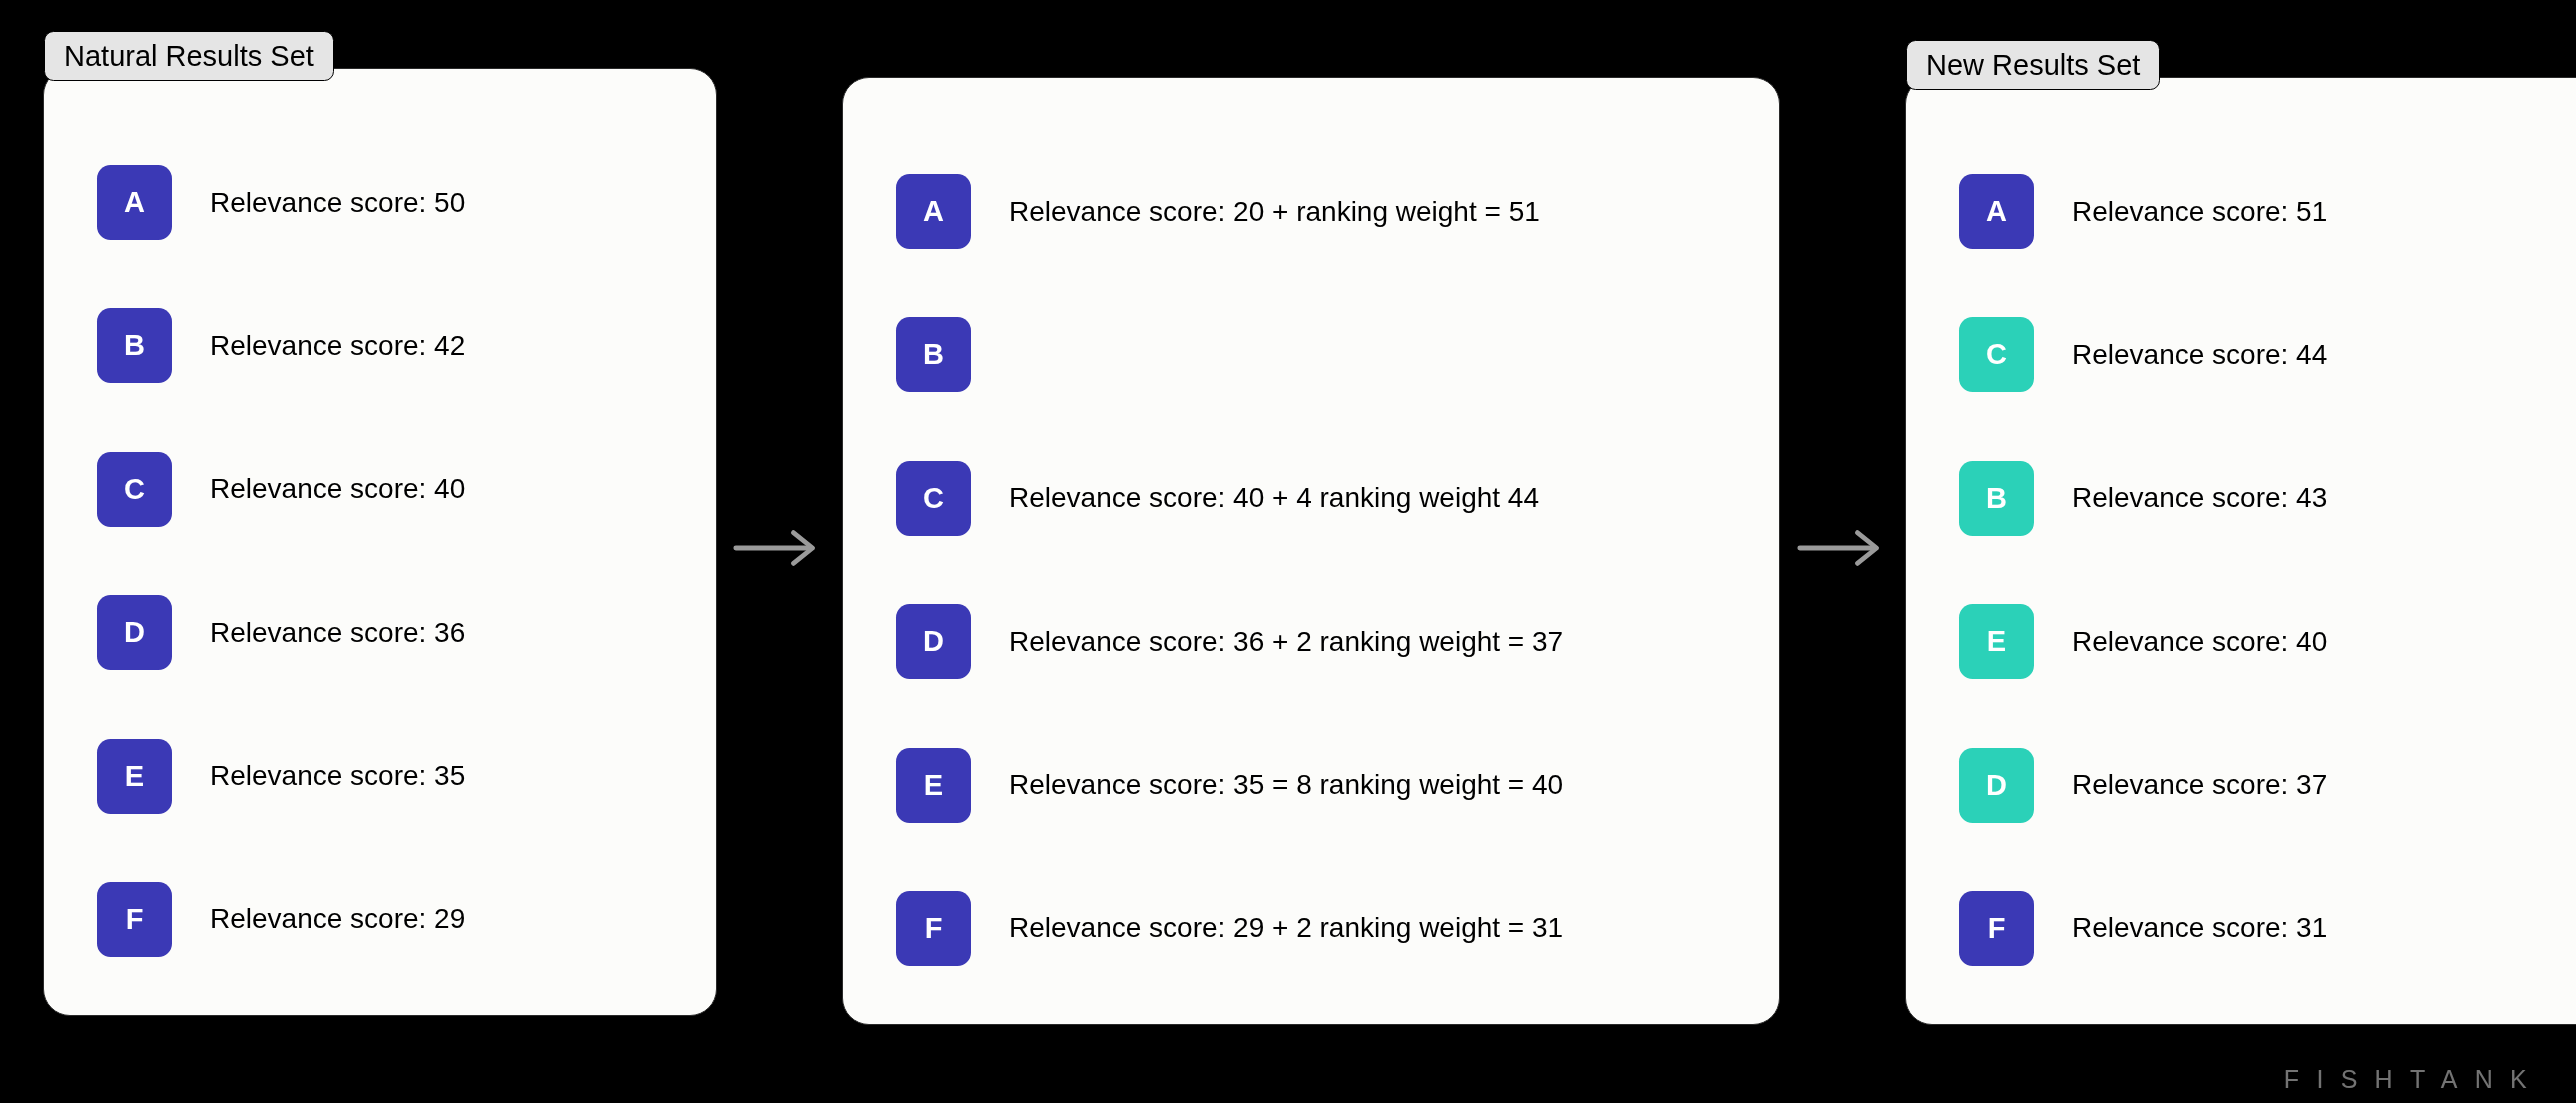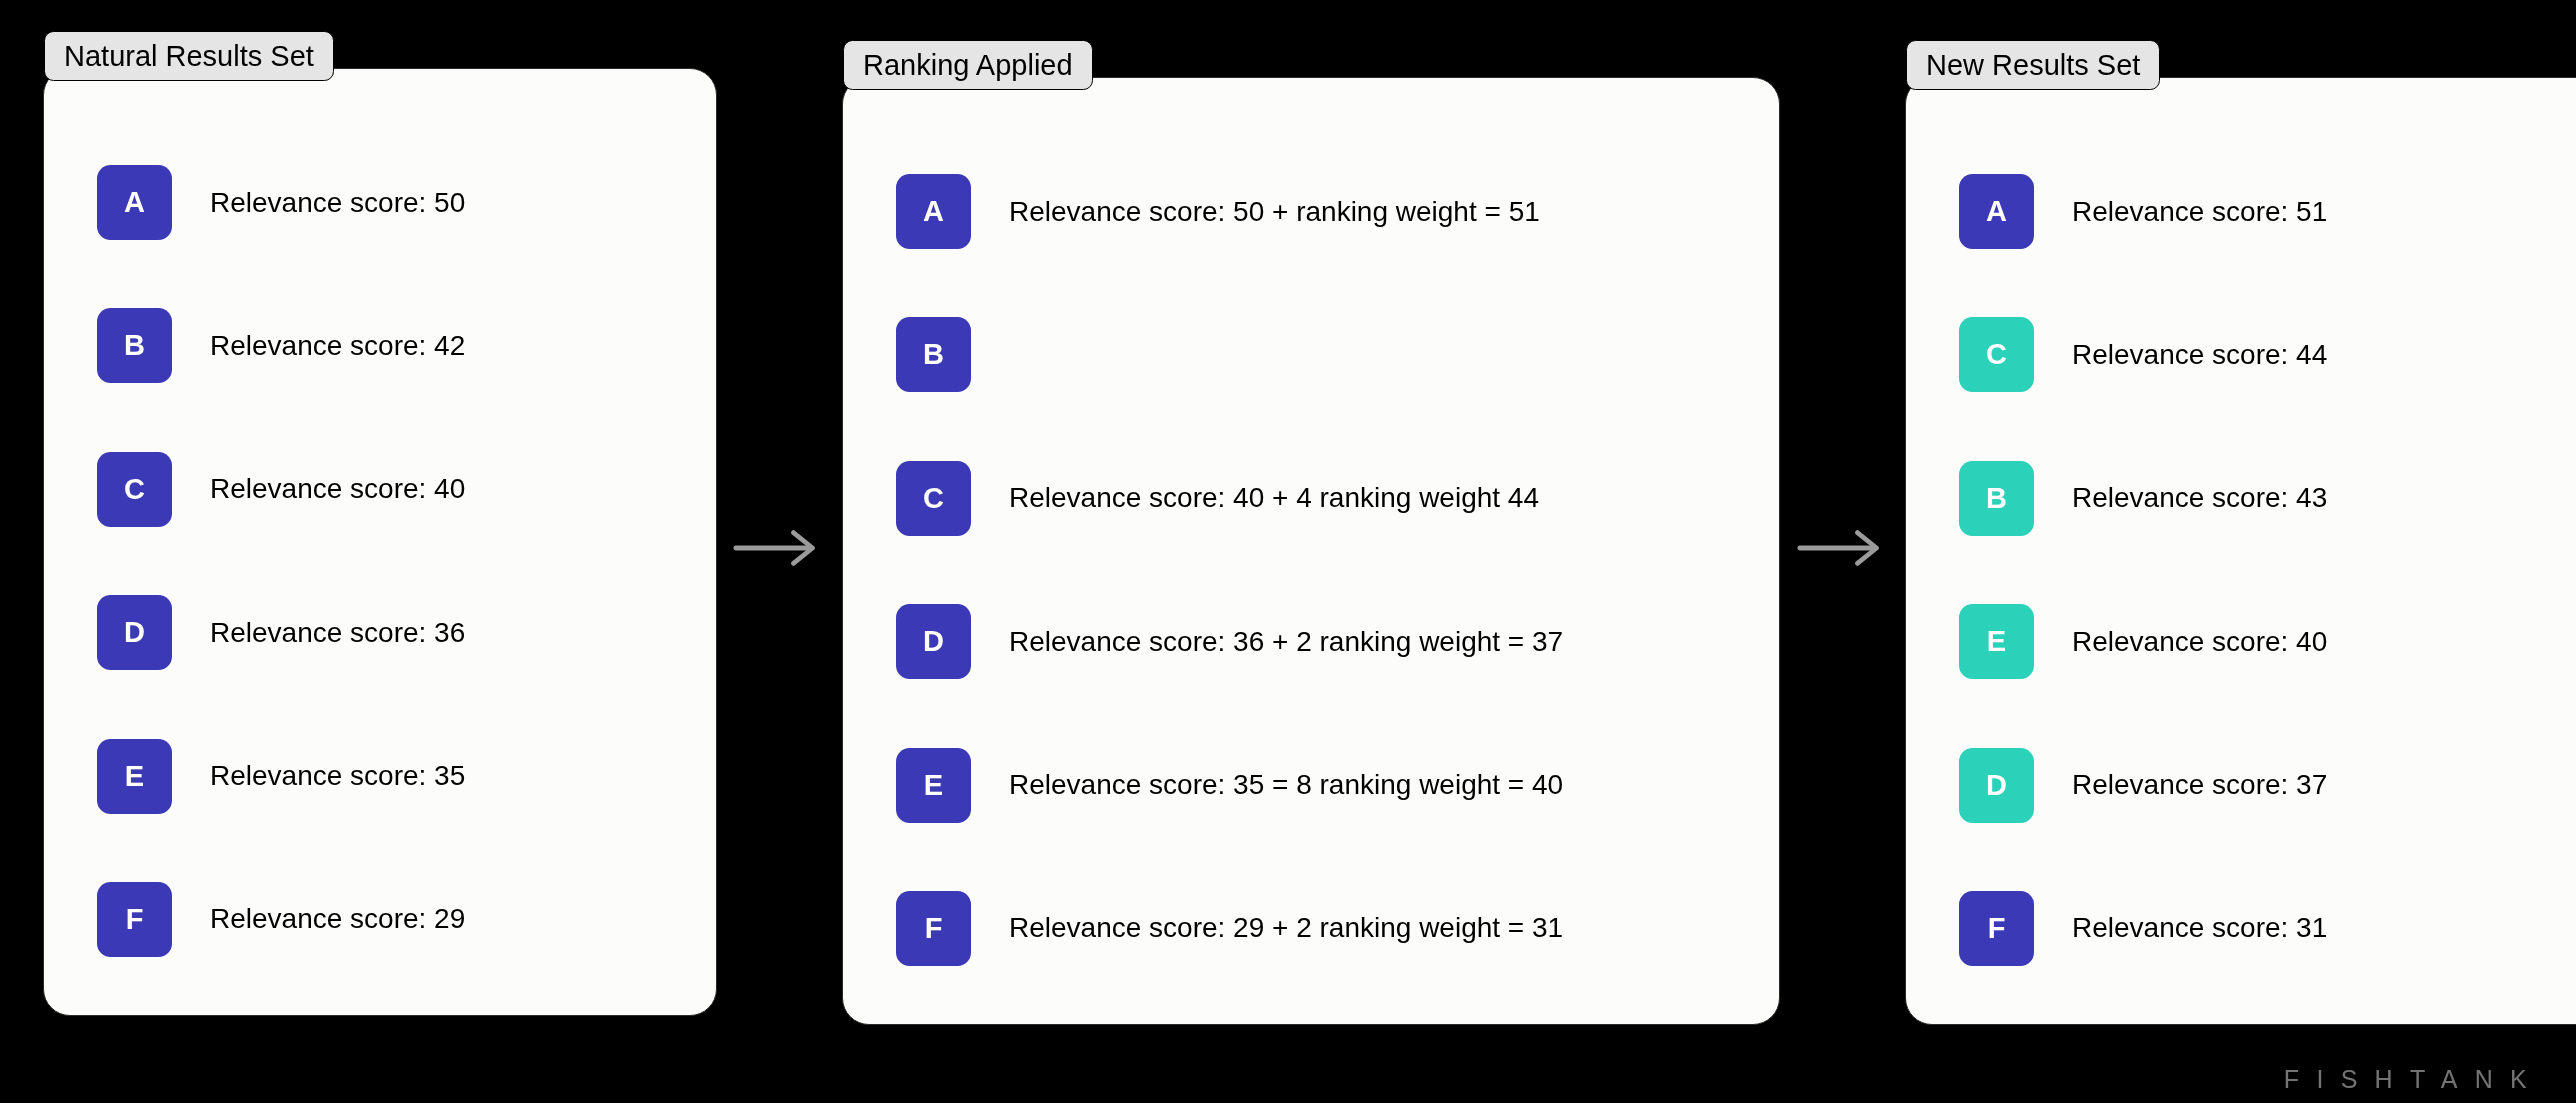--- a/index.html
+++ b/index.html
@@ -133,25 +133,24 @@
       </div>
     </div>
   </div>
 
   <svg class="arrow" style="left:731px; top:524px;" width="96" height="48" viewBox="0 0 100 50">
     <line x1="5" y1="25" x2="82" y2="25" stroke-width="5" stroke-linecap="round"></line>
     <polyline points="65,9 85,25 65,41" stroke-width="5" stroke-linecap="round" stroke-linejoin="round"></polyline>
   </svg>
 
   <div class="panel" style="left:842px; top:77px; width:938px; height:948px;">
-    <div class="panel-label">Ranking Applied</div>
     <div class="rows">
       <div class="row">
         <div class="tile" style="background:#3B39B5">A</div>
-        <div class="row-text">Relevance score: 50 + ranking weight = 51</div>
+        <div class="row-text">Relevance score: 20 + ranking weight = 51</div>
       </div>
       <div class="row">
         <div class="tile" style="background:#3B39B5">B</div>
       </div>
       <div class="row">
         <div class="tile" style="background:#3B39B5">C</div>
         <div class="row-text">Relevance score: 40 + 4 ranking weight 44</div>
       </div>
       <div class="row">
         <div class="tile" style="background:#3B39B5">D</div>

